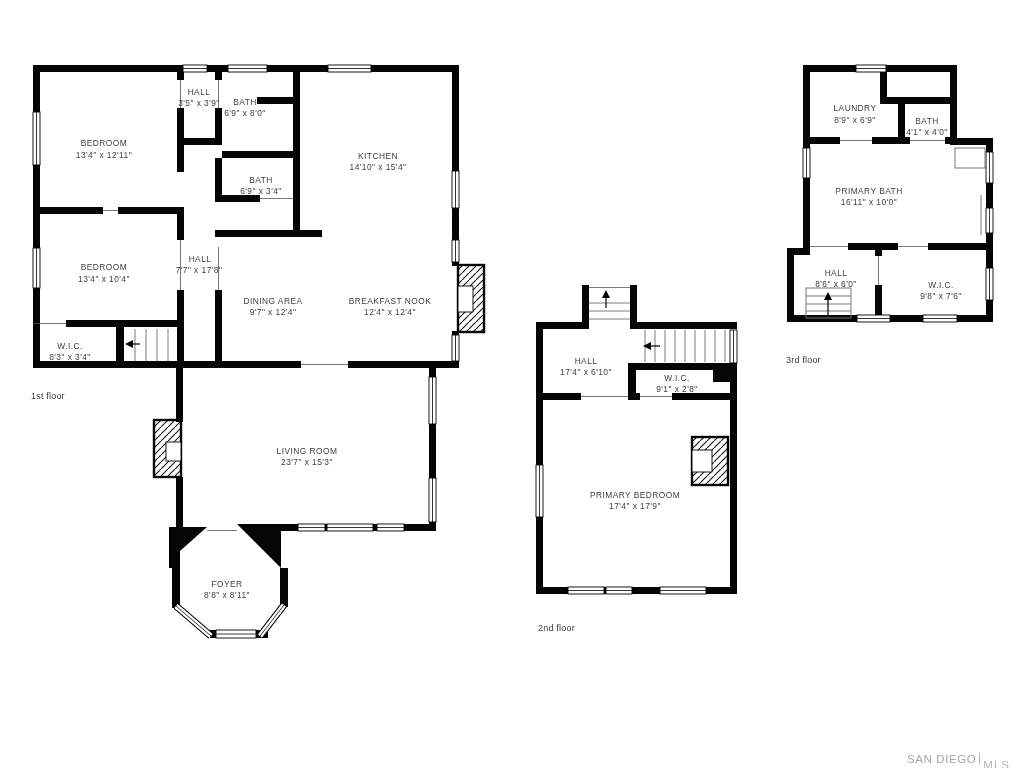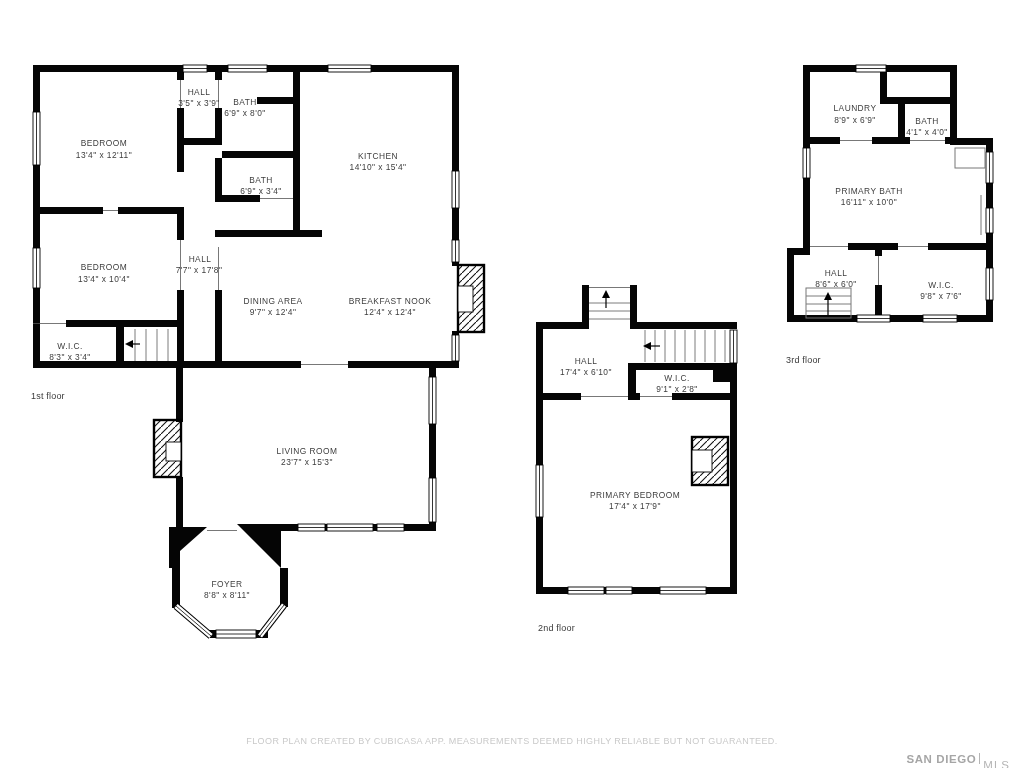--- a/index.html
+++ b/index.html
@@ -23,21 +23,21 @@
   .thin{stroke:#777;stroke-width:1;fill:none;}
   .footer{
     position:absolute;left:0;top:736px;width:100%;
     text-align:center;font-size:9px;letter-spacing:0.4px;color:#c9c9c9;
     font-family:"Liberation Sans", sans-serif;
   }
   .logo{
     position:absolute;right:14px;top:746px;display:flex;align-items:center;gap:3px;
     font-family:"Liberation Sans", sans-serif;color:#a6a6a6;
   }
-  .logo .brand{font-size:11.5px;font-weight:bold;letter-spacing:0.6px;}
+  .logo .brand{font-size:11.5px;font-weight:normal;letter-spacing:0.6px;}
   .logo .sep{width:1px;height:11px;background:#b5b5b5;}
   .logo .suffix{font-size:11.5px;font-weight:normal;letter-spacing:1px;color:#b5b5b5;margin-top:13px;}
 </style>
 </head>
 <body>
 
 <div class="stage">
 
 <svg width="1024" height="768" viewBox="0 0 1024 768">
   <defs>
@@ -301,21 +301,20 @@
     <text class="room-name" x="869" y="194" text-anchor="middle">PRIMARY BATH</text>
     <text class="room-dims" x="869" y="205" text-anchor="middle">16'11" x 10'0"</text>
     <text class="room-name" x="836" y="276" text-anchor="middle">HALL</text>
     <text class="room-dims" x="836" y="287" text-anchor="middle">8'6" x 6'0"</text>
     <text class="room-name" x="941" y="288" text-anchor="middle">W.I.C.</text>
     <text class="room-dims" x="941" y="299" text-anchor="middle">9'8" x 7'6"</text>
     <text class="floor-label" x="786" y="363">3rd floor</text>
   </g>
 </svg>
 
-<div class="footer">FLOOR PLAN CREATED BY CUBICASA APP. MEASUREMENTS DEEMED HIGHLY RELIABLE BUT NOT GUARANTEED.</div>
 
 <div class="logo">
   <span class="brand">SAN DIEGO</span>
   <span class="sep"></span>
   <span class="suffix">MLS</span>
 </div>
 
 </div>
 
 </body></html>

